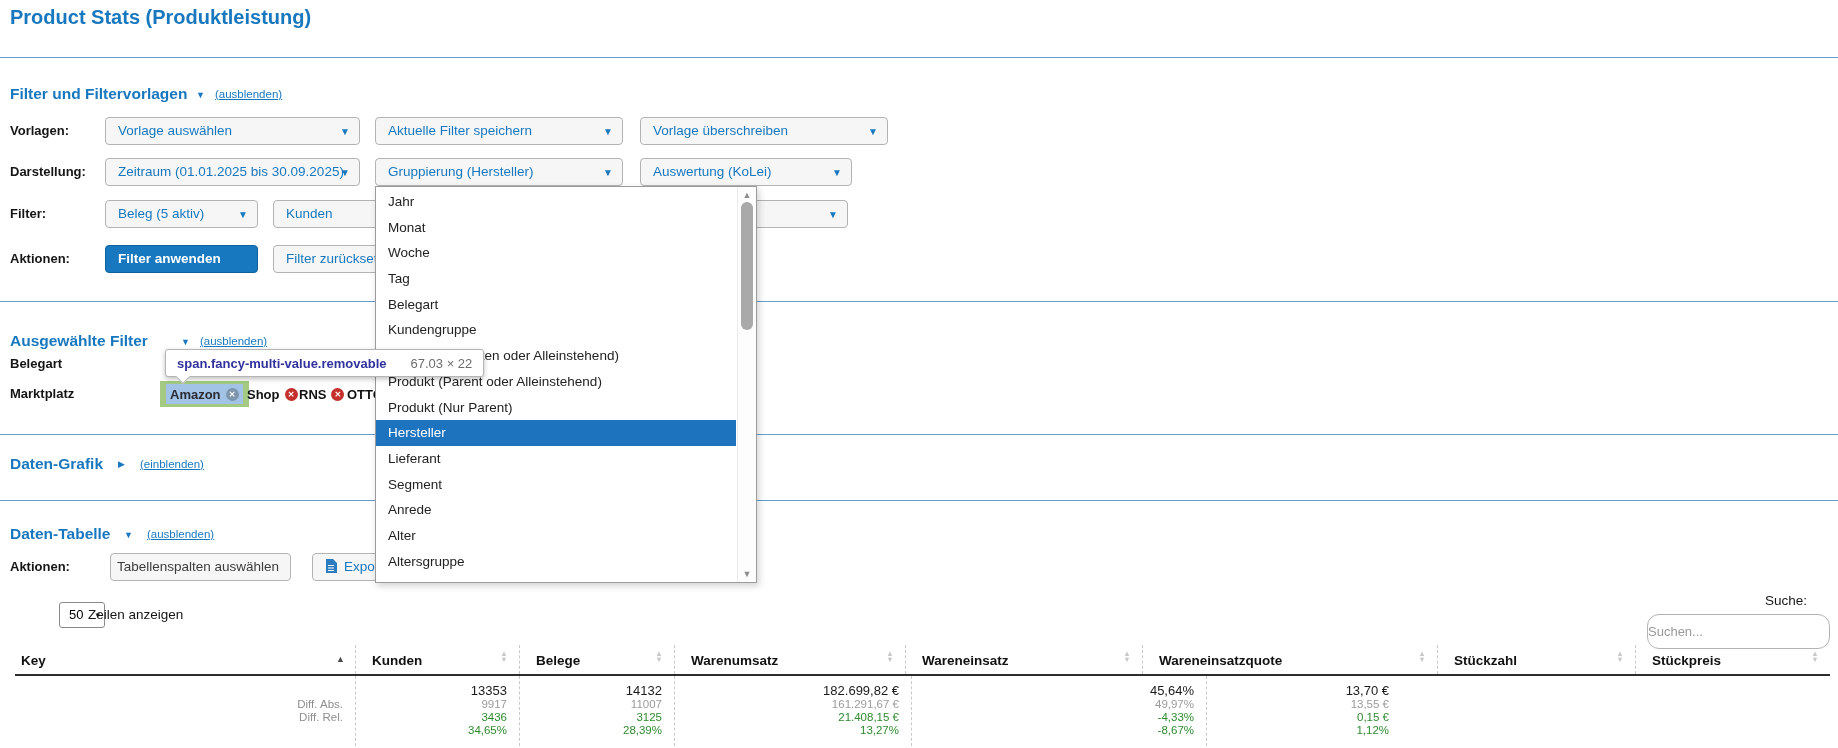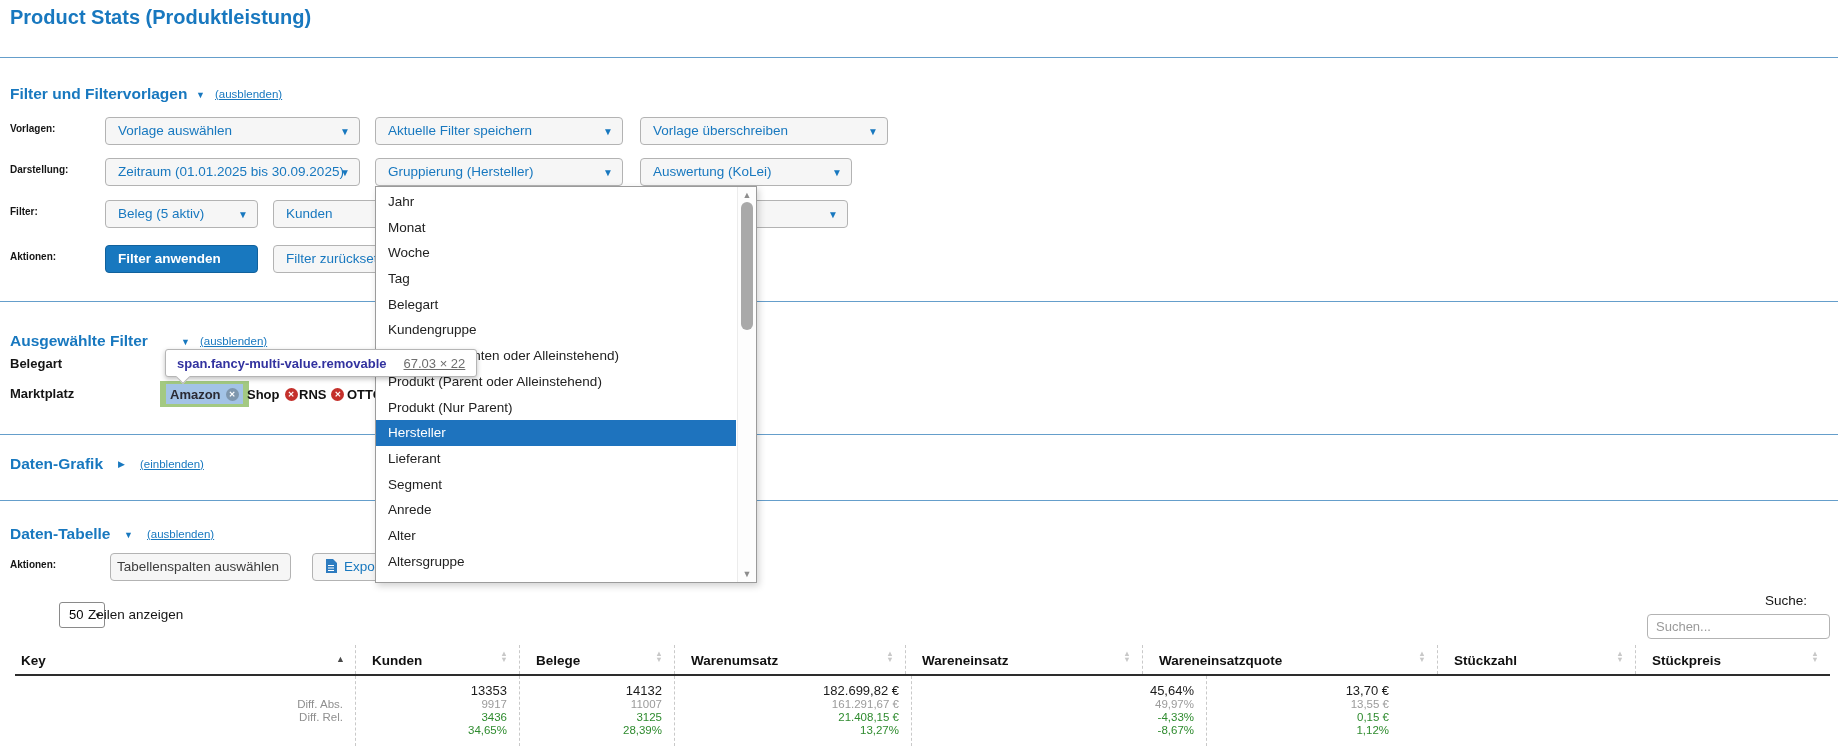--- a/index.html
+++ b/index.html
@@ -7,21 +7,21 @@
   body { width:1838px; height:748px; font-family:"Liberation Sans", sans-serif; overflow:hidden; }
   #app { position:relative; width:1838px; height:748px; background:#fff; }
 
   .abs { position:absolute; }
   .hr { position:absolute; left:0; width:1838px; border-top:1px solid #659ecb; }
 
   .page-title { left:10px; top:6px; font-size:20px; font-weight:bold; color:#1878bf; }
   .section-title { font-size:15.5px; font-weight:bold; color:#1878bf; }
   .caret { color:#1878bf; font-size:9px; }
   .toggle-link { color:#1878bf; font-size:11.5px; text-decoration:underline; cursor:pointer; }
-  .row-label { font-weight:bold; font-size:10px; color:#151515; }
+  .row-label { font-weight:bold; font-size:13px; color:#151515; }
 
   .sel { position:absolute; height:28px; background:#f6f6f6; border:1px solid #b3b3b3;
          border-radius:4px; color:#1878bf; font-size:13.5px; line-height:26px;
          padding:0 26px 0 12px; white-space:nowrap; overflow:hidden; cursor:pointer; }
   .sel .car { position:absolute; right:9px; top:1px; font-size:10px; color:#1878bf; }
   .btn-primary { position:absolute; height:28px; background:#1878bf; border:1px solid #11619c;
          border-radius:4px; color:#fff; font-size:13.5px; font-weight:bold; line-height:26px;
          padding:0 12px; cursor:pointer; white-space:nowrap; }
   .btn-plain { position:absolute; height:28px; background:#f6f6f6; border:1px solid #b3b3b3;
          border-radius:4px; color:#1878bf; font-size:13.5px; line-height:26px;
@@ -49,35 +49,35 @@
   .rm-red { background:#c4302b; }
   .rm-dim { background:#7e96ad; }
   .tag-plain { position:absolute; display:inline-flex; align-items:center; height:26px; }
   .tag-plain .tag-text { color:#111; }
 
   
   .insp-tip { position:absolute; left:165px; top:349px; height:28px; background:#fff; border:1px solid #b5b5b5;
               border-radius:3px; box-shadow:0 2px 5px rgba(0,0,0,.25); z-index:60; display:flex;
               align-items:center; padding:0 11px; white-space:nowrap; }
   .insp-sel { color:#32329f; font-weight:bold; font-size:13px; }
-  .insp-dim { color:#6e6e6e; font-size:13px; margin-left:17px;text-decoration:underline; }
+  .insp-dim { color:#6e6e6e; font-size:13px; margin-left:24px; }
   .insp-arrow { position:absolute; left:12px; bottom:-6px; width:10px; height:10px; background:#fff;
                 border-right:1px solid #b5b5b5; border-bottom:1px solid #b5b5b5; transform:rotate(45deg); }
 
   
   .file-ic { display:inline-block; width:12px; height:14px; margin-right:7px; vertical-align:-2px; }
 
   
   .native-sel { position:absolute; left:32px; top:602px; width:46px; height:26px; background:#fff;
                 border:1px solid #8a8a8a; border-radius:3px; font-size:13px; color:#000;
                 line-height:24px; padding-left:9px; cursor:pointer;margin-left:27px; }
   .native-sel .nch { position:absolute; right:4px; top:0; line-height:24px; font-size:9px; color:#333; }
 
-  .search-input { position:absolute; left:1647px; top:614px; width:183px; height:25px; border:1px solid #b3b3b3;
-                  border-radius:4px; font-family:"Liberation Sans",sans-serif; font-size:13px; padding:0 8px; color:#333; }
+  .search-input { position:absolute; left:1647px; top:614px; width:183px; height:35px; border:1px solid #b3b3b3;
+                  border-radius:12px; font-family:"Liberation Sans",sans-serif; font-size:13px; padding:0 0; color:#333; }
   .search-input::placeholder { color:#9a9a9a; }
 
   
   .tbl { position:absolute; left:15px; top:645px; width:1815px; }
   .t-head { display:flex; height:31px; border-bottom:2px solid #2d2d2d; }
   .t-body { display:flex; height:70px; }
   .t-cell { position:relative; border-left:1px dashed #c9c9c9; }
   .t-cell:first-child { border-left:none; }
   .th-label { position:absolute; left:16px; top:8px; font-size:13.5px; font-weight:bold; color:#111; white-space:nowrap; }
   .t-cell.key .th-label { left:6px; }

